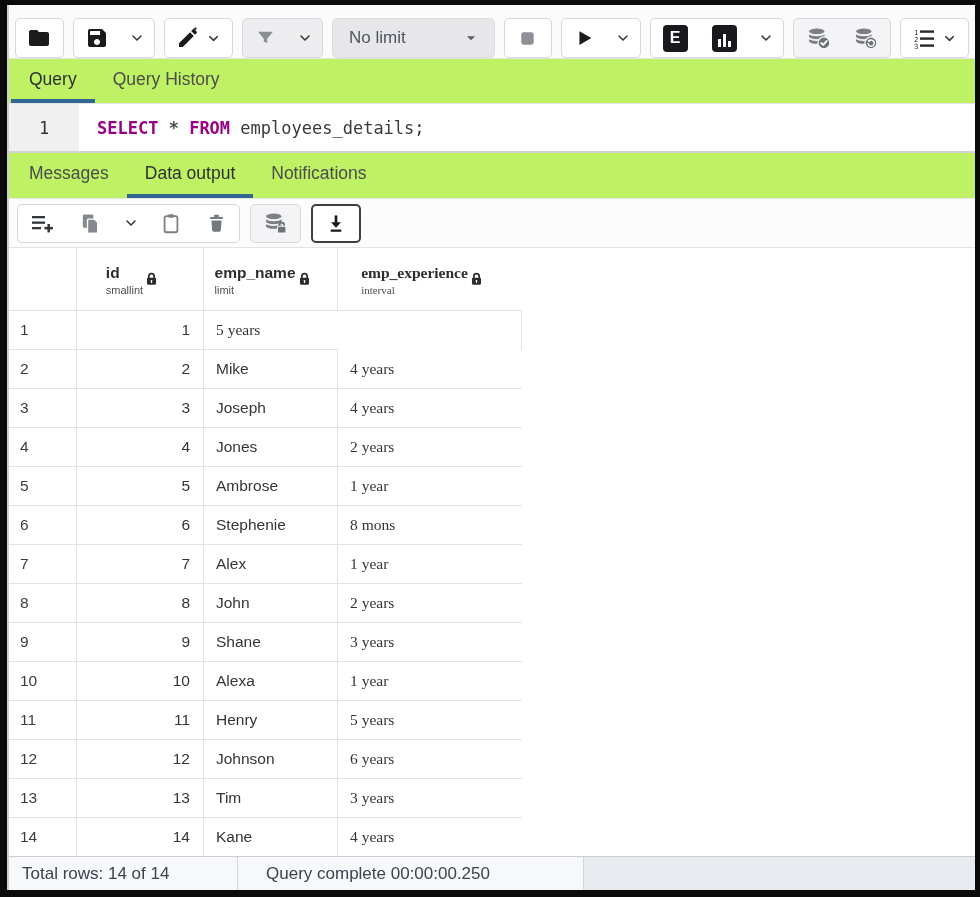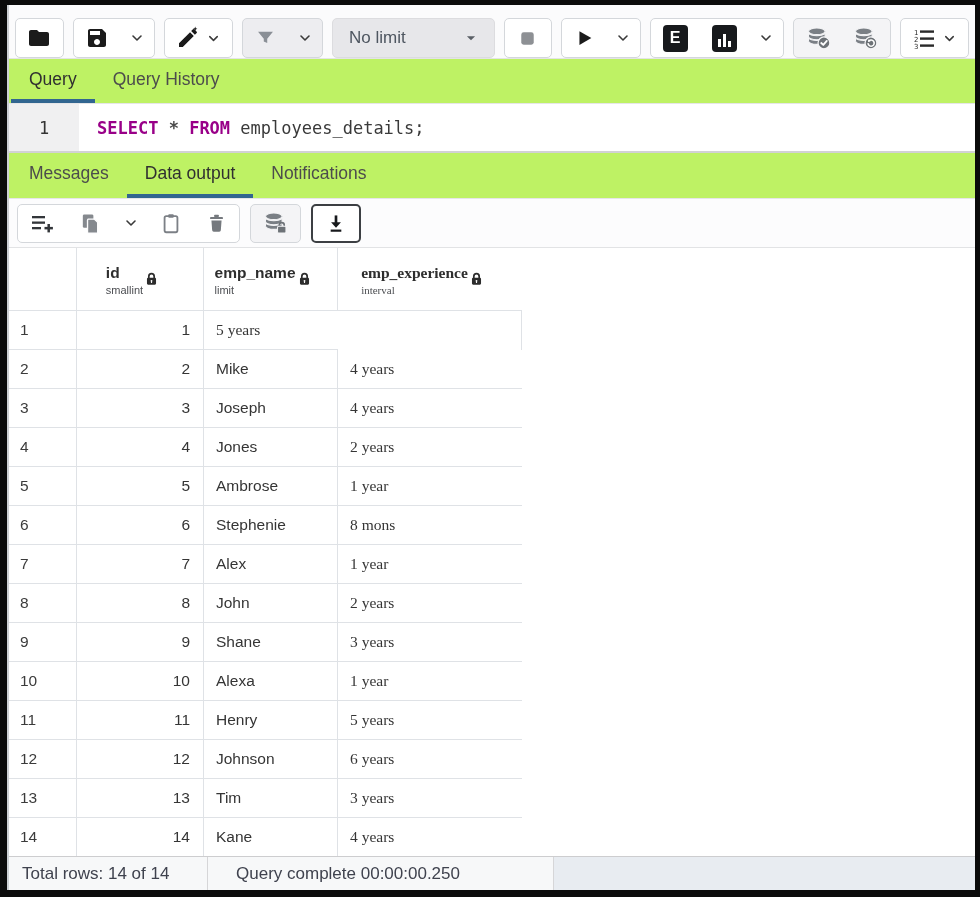--- a/index.html
+++ b/index.html
@@ -115,21 +115,21 @@
   .grow .rownum { padding-left:11px; color:#3b3b3b; }
   .grow .num { justify-content:flex-end; padding-right:13px; }
 
   
   .statusbar {
     flex:0 0 34px; display:flex; align-items:stretch;
     background:#f7f8f9; border-top:1px solid #cdcdcf;
     font-size:17px; color:#3f424e;
   }
   .statusbar .seg { display:flex; align-items:center; }
-  .seg1 { width:199px; padding-left:13px; border-right:1px solid #d6d6d8; }
+  .seg1 { width:229px; padding-left:13px; border-right:1px solid #d6d6d8; }
   .seg2 { width:346px; padding-left:28px; border-right:1px solid #d6d6d8; }
   .seg3 { flex:1; background:#e8ecf1; }
 
   svg { display:block; }
 </style>
 </head>
 <body>
 
 <div class="app">
 

